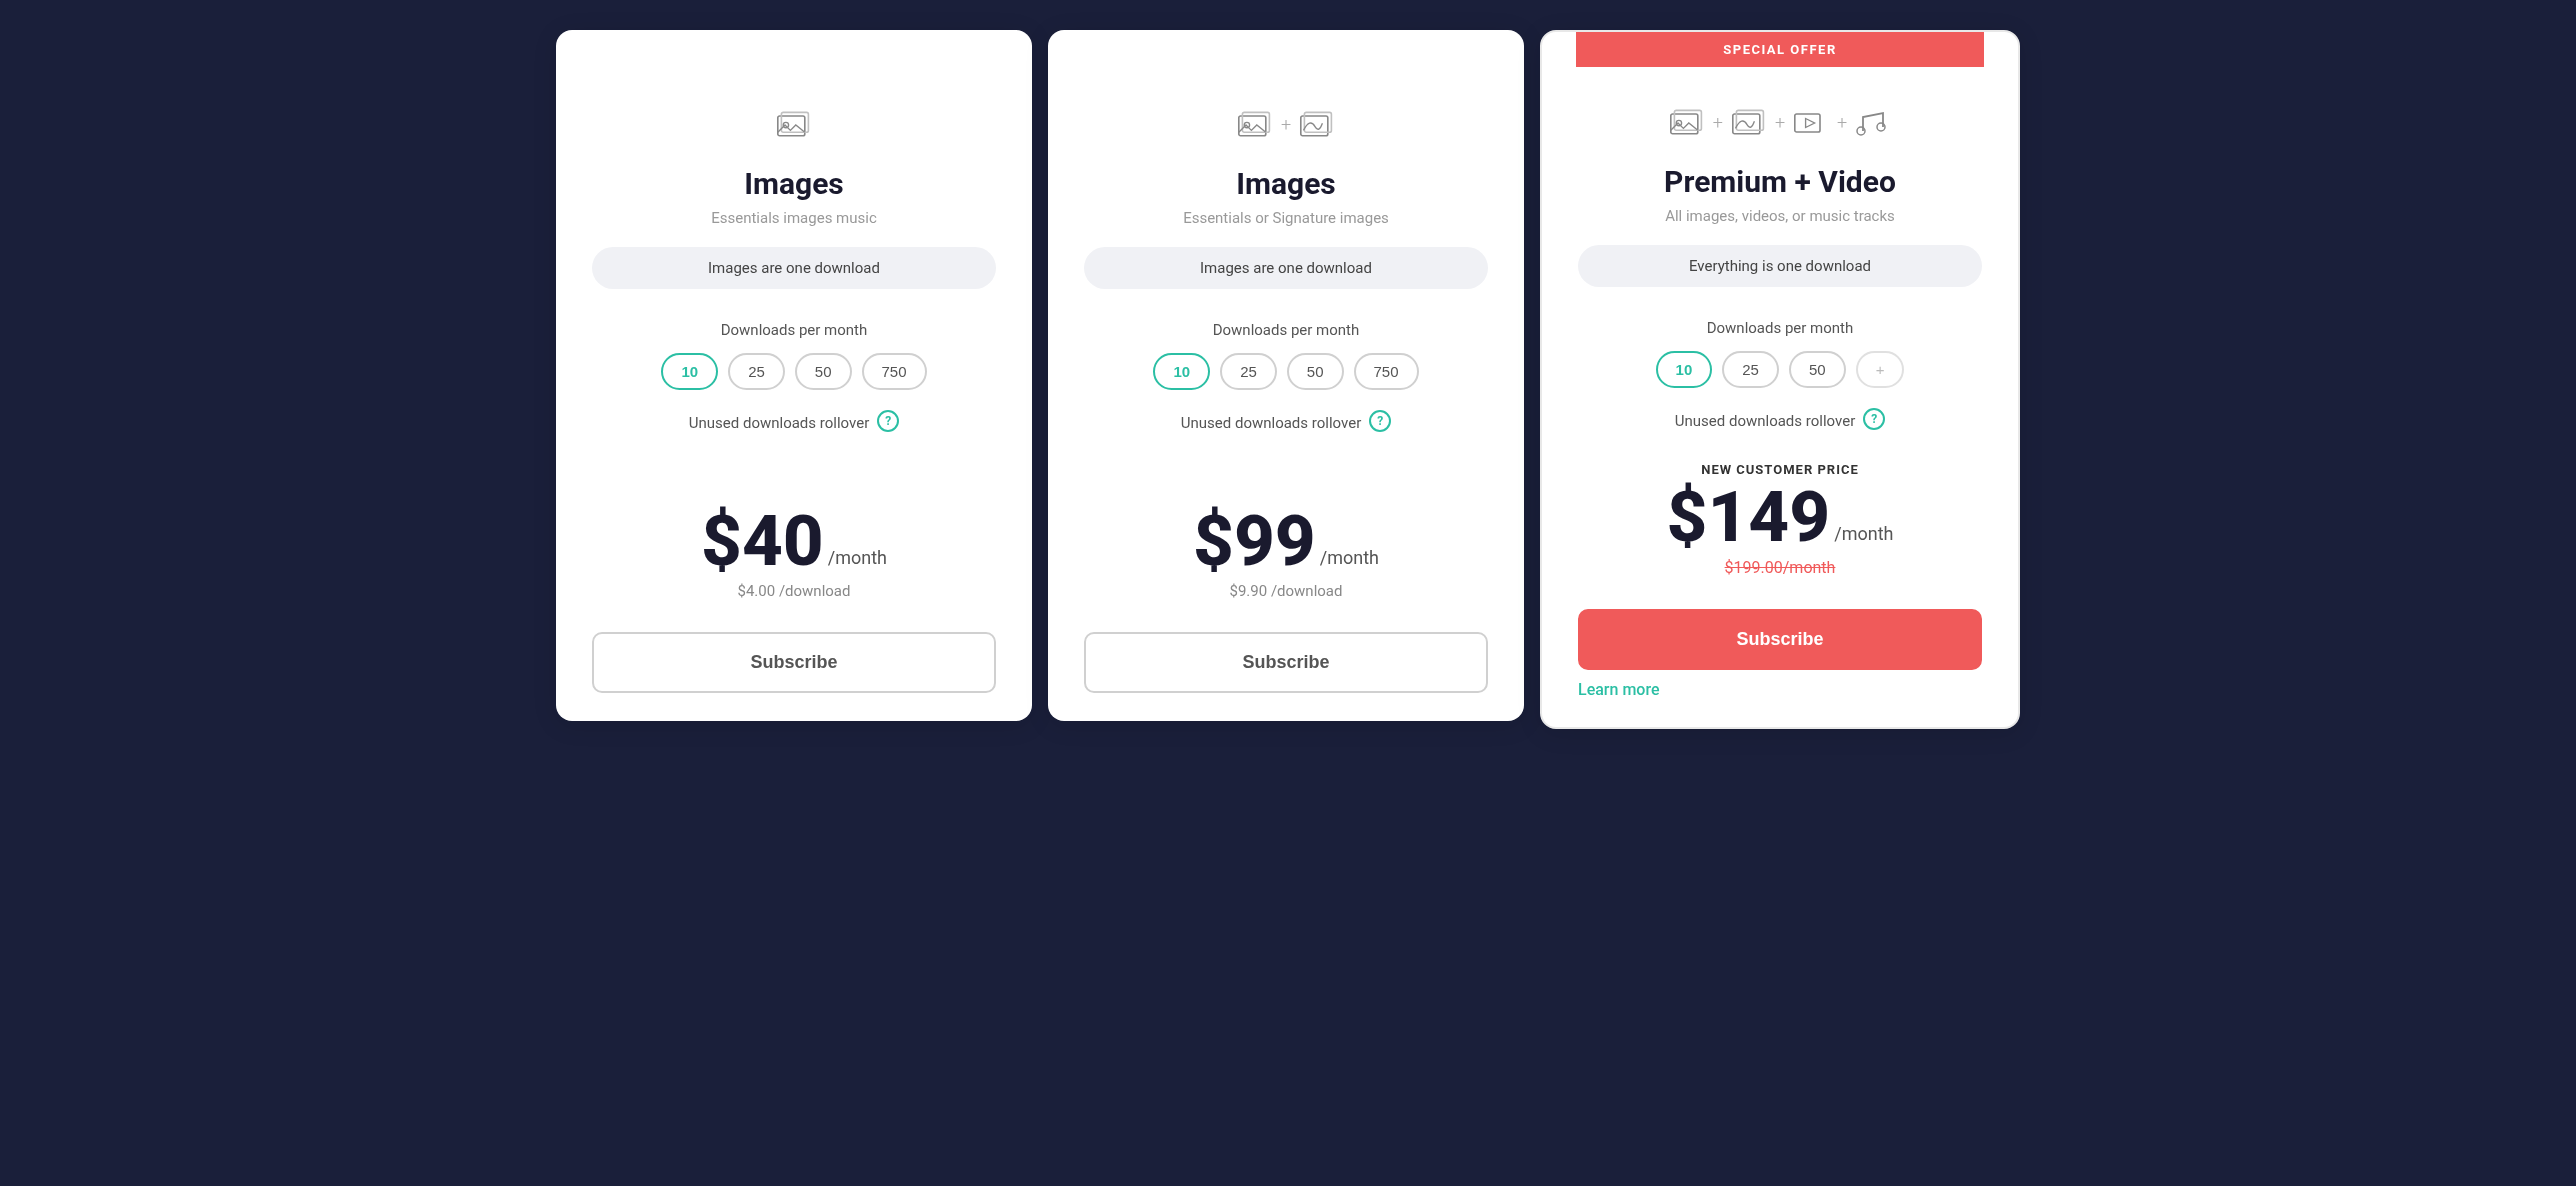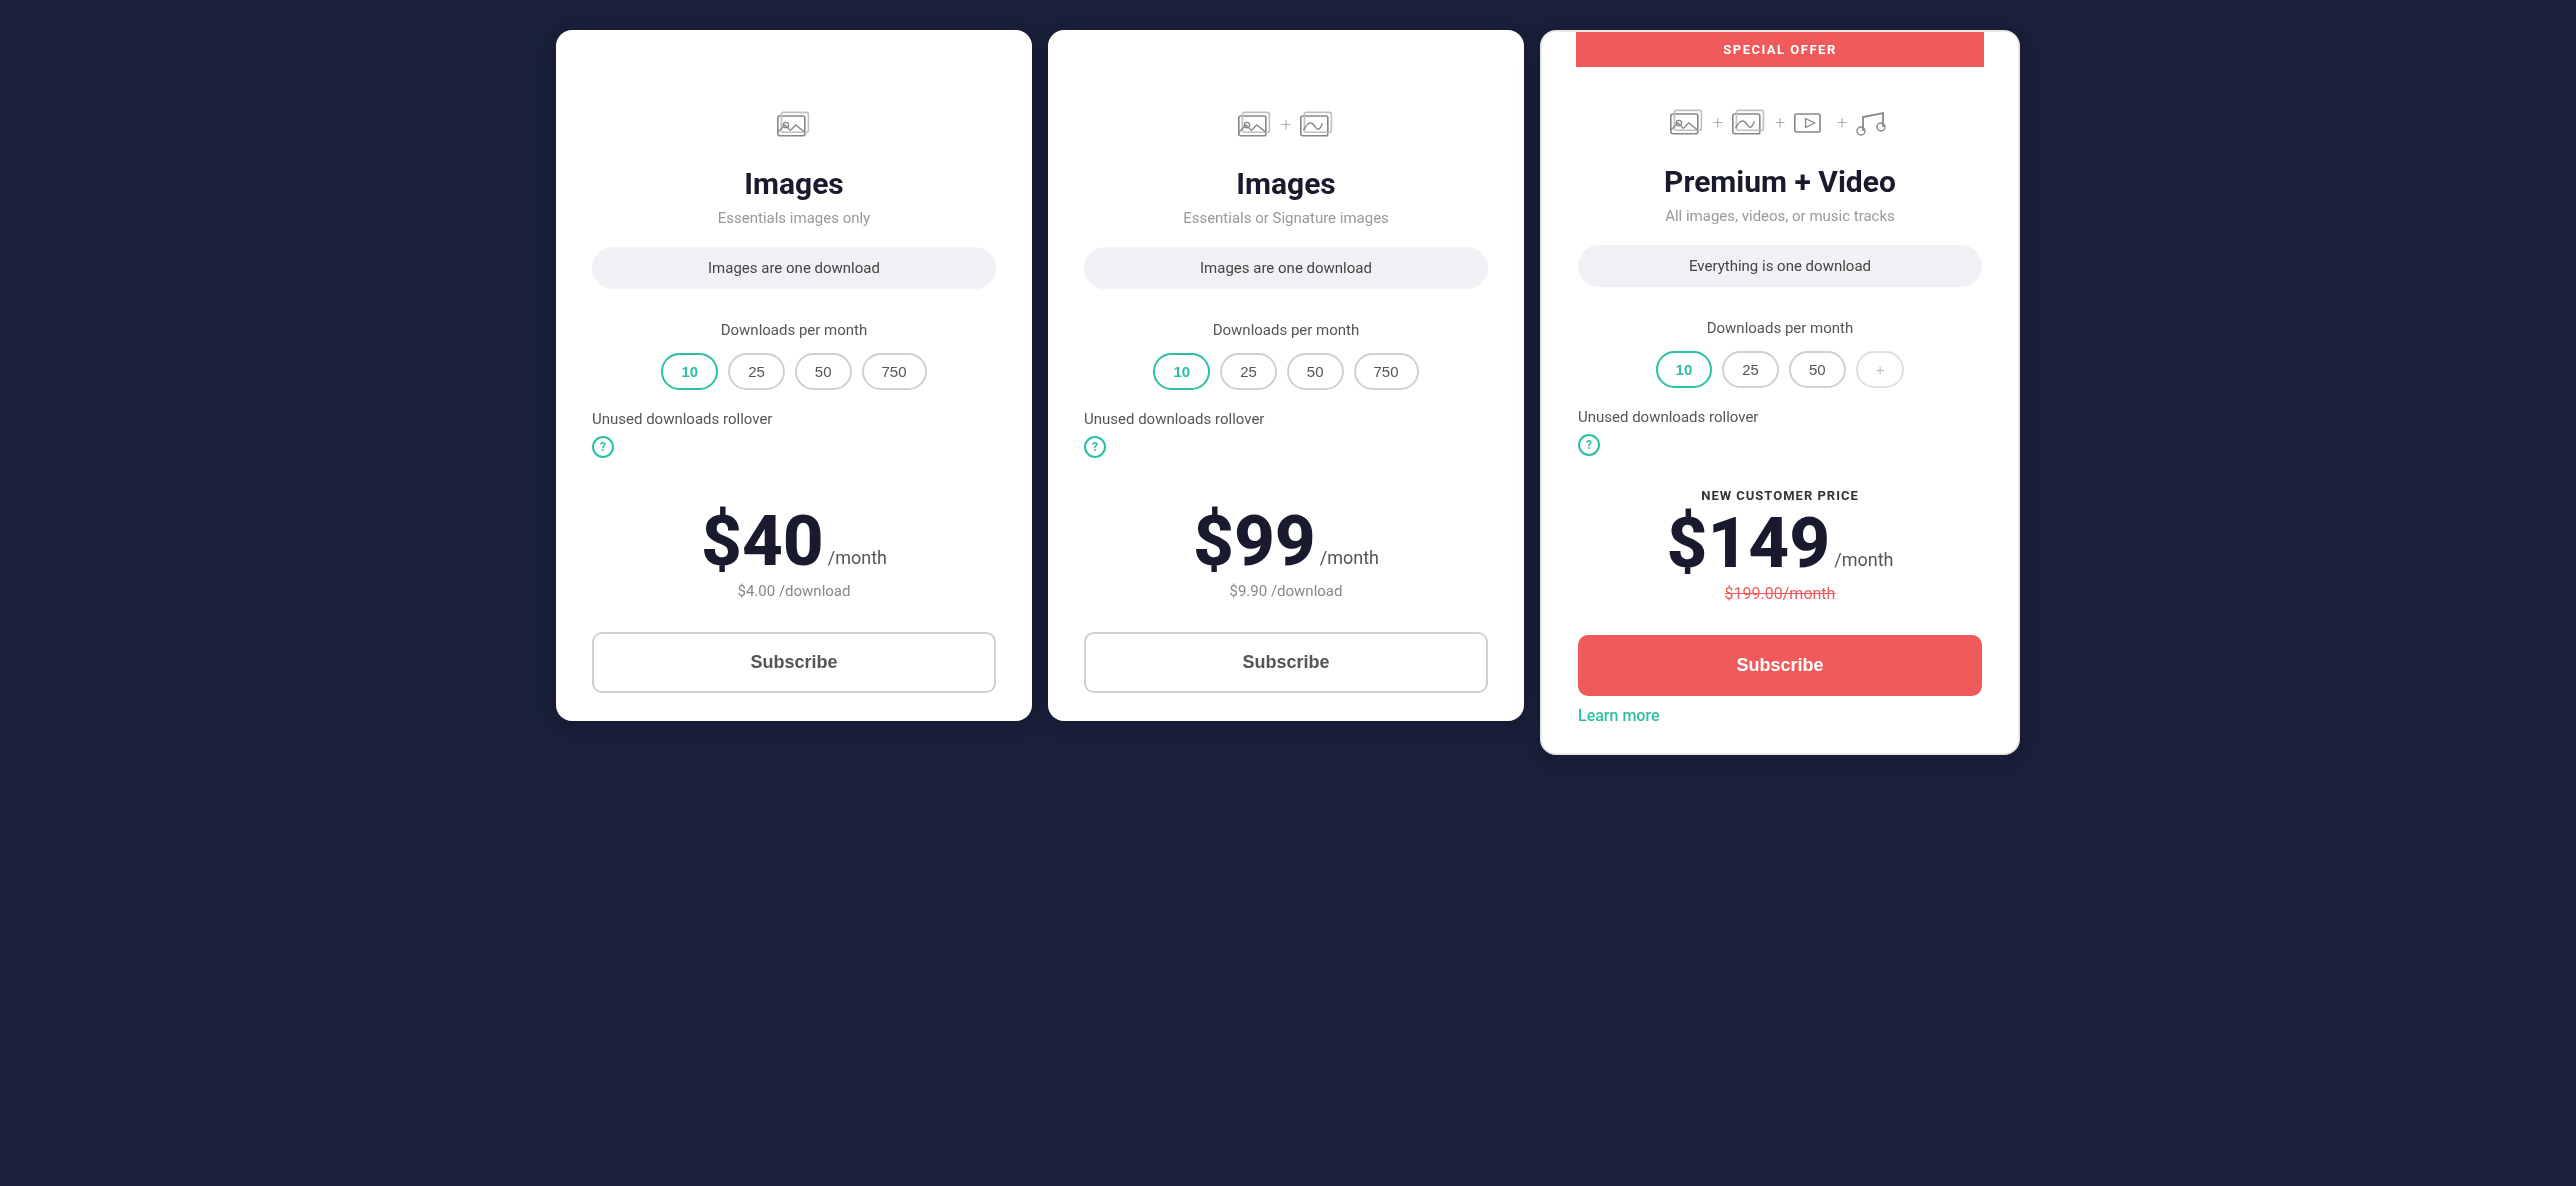--- a/index.html
+++ b/index.html
@@ -155,27 +155,26 @@
       font-weight: 600;
     }
 
     .download-option.muted {
       color: #bbb;
       border-color: #e0e0e0;
     }
 
     .rollover-row {
       display: flex;
-      align-items: flex-start;
+      align-items: flex-end;
       justify-content: center;
       gap: 8px;
       color: #555;
       font-size: 15px;
       margin-bottom: 32px;
-      flex-direction: column;
     }
 
     .question-badge {
       width: 22px;
       height: 22px;
       border-radius: 50%;
       border: 2px solid #2bbfa4;
       color: #2bbfa4;
       display: flex;
       align-items: center;
@@ -273,21 +272,21 @@
     <div class="card-inner">
       <div class="plan-icon">
         <svg viewBox="0 0 40 32">
           <rect x="2" y="6" width="30" height="22" rx="2" stroke="#888" stroke-width="1.8" fill="none"></rect>
           <rect x="6" y="2" width="30" height="22" rx="2" stroke="#c0c0c0" stroke-width="1.8" fill="none"></rect>
           <circle cx="11" cy="16" r="3" stroke="#888" stroke-width="1.5" fill="none"></circle>
           <polyline points="2,24 10,16 16,22 22,16 32,24" stroke="#888" stroke-width="1.5" fill="none"></polyline>
         </svg>
       </div>
       <div class="plan-name">Images</div>
-      <div class="plan-description">Essentials images only</div>
+      <div class="plan-description">Essentials images music</div>
       <div class="download-badge">Images are one download</div>
       <div class="downloads-label">Downloads per month</div>
       <div class="download-options">
         <button class="download-option selected">10</button>
         <button class="download-option">25</button>
         <button class="download-option">50</button>
         <button class="download-option">750</button>
       </div>
       <div class="rollover-row">
         <span>Unused downloads rollover</span>

